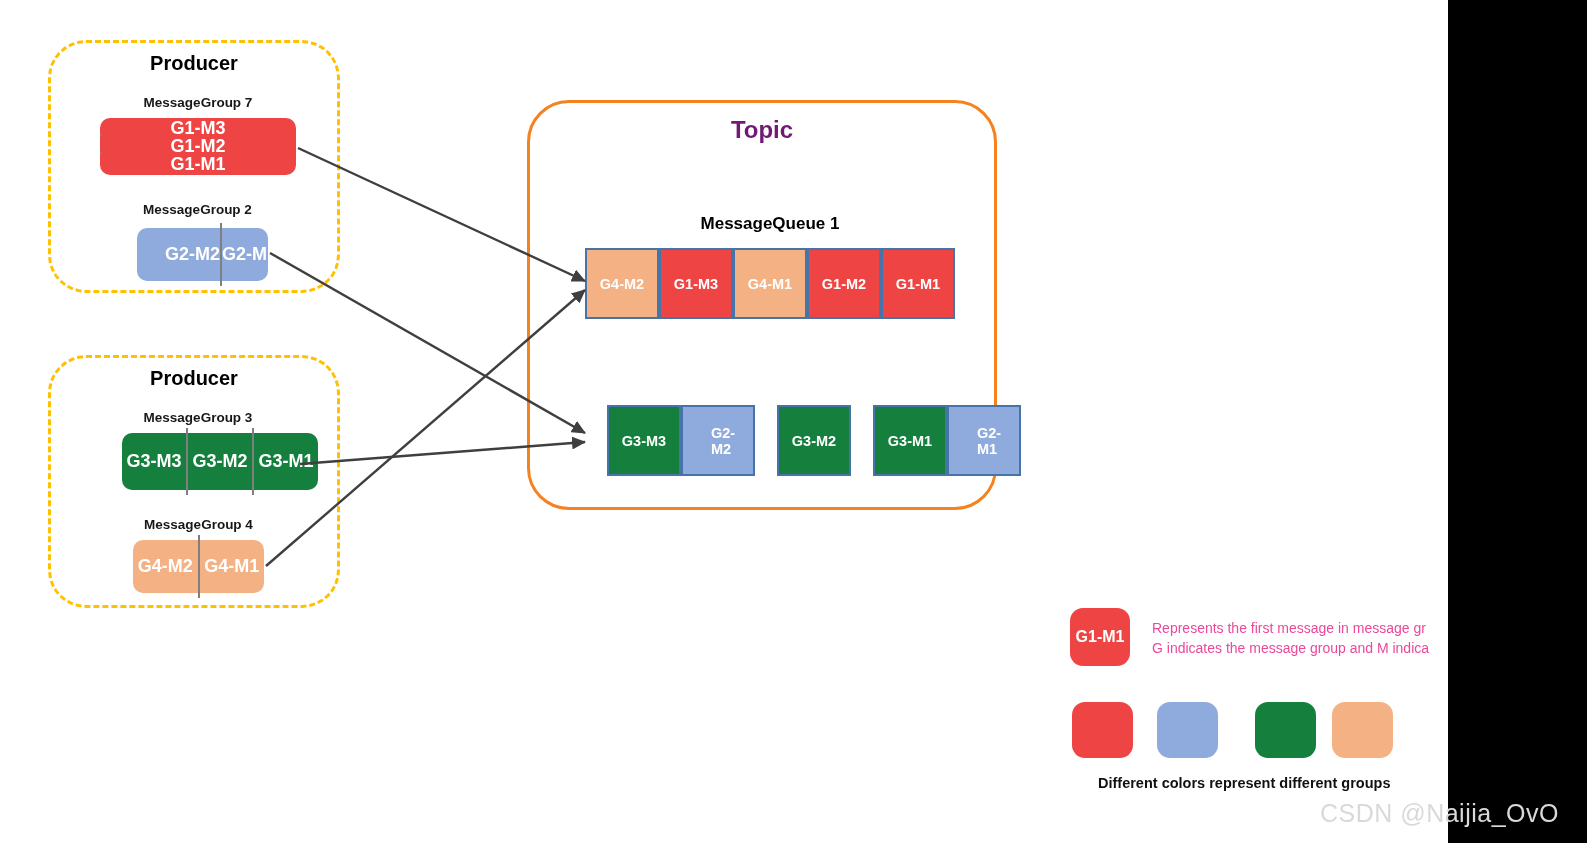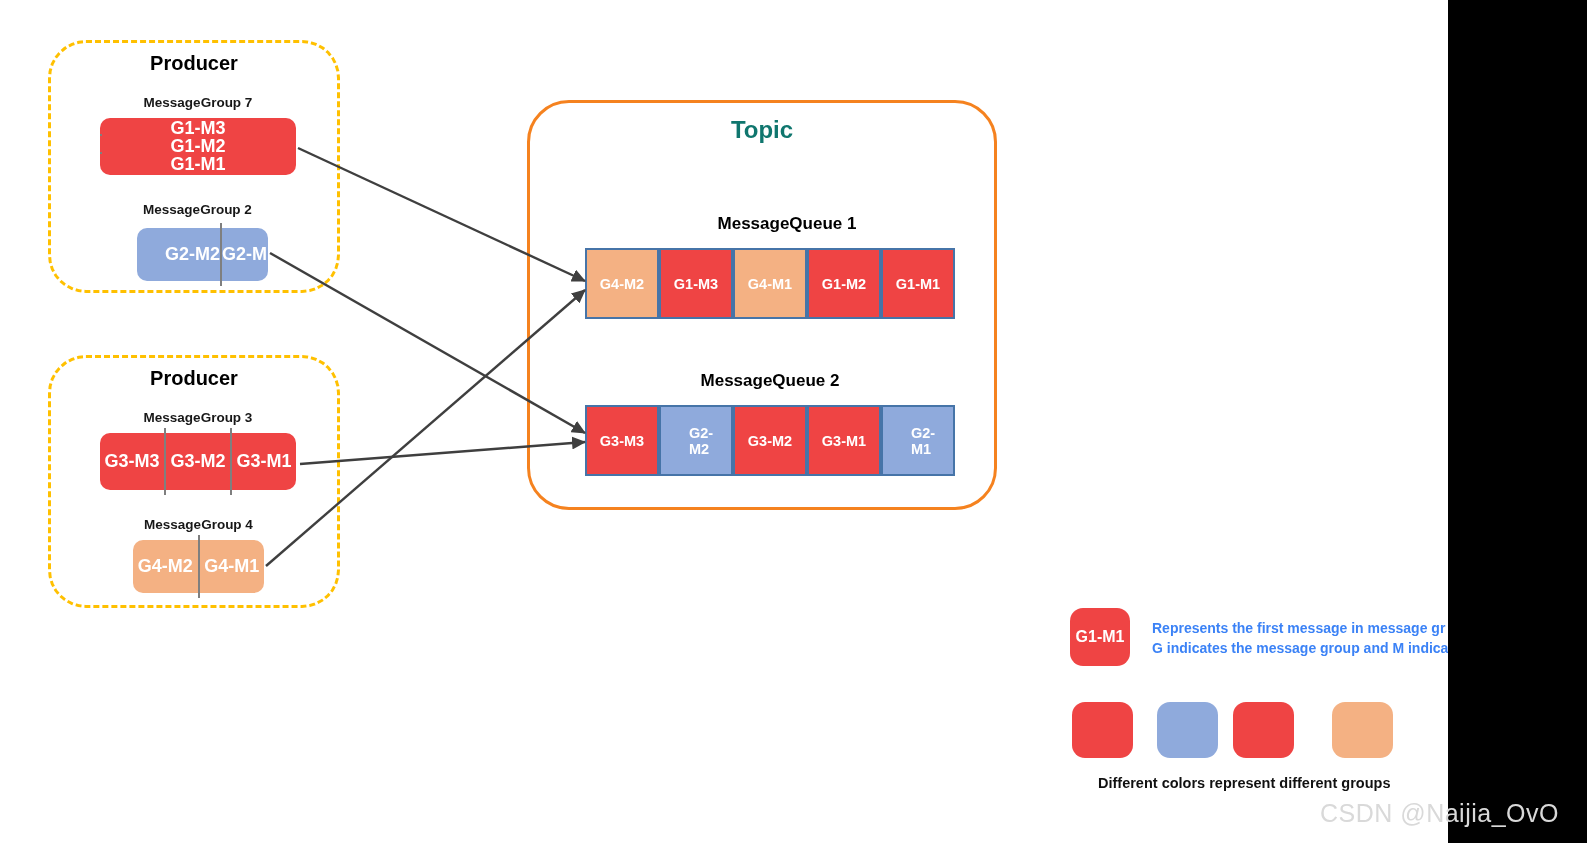--- a/index.html
+++ b/index.html
@@ -7,21 +7,21 @@
   body { font-family:"Liberation Sans", sans-serif; }
   .canvas {
     position:relative; width:1587px; height:843px;
     background:#ffffff; overflow:hidden;
   }
   .abs { position:absolute; }
 
   
   .c-green  { background:#ef4444;flex-direction:column; }
   .c-blue   { background:#8FAADC;padding-left:28px; }
-  .c-yellow { background:#ef4444; }
+  .c-yellow { background:#15803d;margin-left:22px; }
   .c-orange { background:#F4B183; }
 
   .producer-box {
     position:absolute; width:292px; height:253px;
     border:3px dashed #FFC000; border-radius:38px;
   }
   .producer-title {
     position:absolute; left:0; top:9px; width:100%;
     text-align:center; font-size:20px; font-weight:600; color:#000;
   }
@@ -41,41 +41,41 @@
     flex:0 0 2px; width:2px; background:#7F7F7F;
     height:calc(100% + 10px); margin-top:-5px;
   }
 
   .topic-box {
     position:absolute; left:527px; top:100px; width:470px; height:410px;
     border:3px solid #F5821F; border-radius:42px;
   }
   .topic-title {
     position:absolute; left:0; top:13px; width:100%;
-    text-align:center; font-size:24px; font-weight:600; color:#0f766e;
+    text-align:center; font-size:24px; font-weight:600; color:#701a75;
   }
   .queue-label {
     position:absolute; width:370px; text-align:center;
     font-size:17px; font-weight:600; color:#000; white-space:nowrap;
   }
   .queue-row { position:absolute; display:flex; }
   .cell {
     width:74px; height:71px; border:2px solid #4674A8;
     display:flex; align-items:center; justify-content:center;
     color:#fff; font-weight:bold; font-size:14.5px;
   }
 
   .legend-sample {
     position:absolute; left:1070px; top:608px; width:60px; height:58px;
     border-radius:13px; display:flex; align-items:center; justify-content:center;
     color:#fff; font-weight:bold; font-size:16px;
   }
   .legend-text {
     position:absolute; left:1152px; top:618px; width:330px;
-    font-size:14px; line-height:20px; color:#3b82f6; white-space:nowrap;font-weight:bold;
+    font-size:14px; line-height:20px; color:#ec4899; white-space:nowrap;
   }
   .swatch {
     position:absolute; top:702px; width:61px; height:56px; border-radius:13px;
   }
   .legend-caption {
     position:absolute; left:1098px; top:775px; width:312px; text-align:left;
     font-size:14.5px; font-weight:600; color:#111; white-space:nowrap;
   }
 
   .side-bar {
@@ -138,30 +138,29 @@
   <div class="msg-box c-orange" style="left:133px; top:540px; width:131px; height:53px;">
     <div class="seg">G4-M2</div>
     <div class="divider"></div>
     <div class="seg">G4-M1</div>
   </div>
 
   <div class="topic-box">
     <div class="topic-title">Topic</div>
   </div>
 
-  <div class="queue-label" style="left:602px; top:214px;">MessageQueue 1</div>
+  <div class="queue-label" style="left:585px; top:214px;">MessageQueue 1</div>
   <div class="queue-row" style="left:585px; top:248px;">
     <div class="cell c-orange">G4-M2</div>
     <div class="cell c-green">G1-M3</div>
     <div class="cell c-orange">G4-M1</div>
     <div class="cell c-green">G1-M2</div>
     <div class="cell c-green">G1-M1</div>
   </div>
 
-  <div class="queue-label" style="left:585px; top:371px;">MessageQueue 2</div>
   <div class="queue-row" style="left:585px; top:405px;">
     <div class="cell c-yellow">G3-M3</div>
     <div class="cell c-blue">G2-M2</div>
     <div class="cell c-yellow">G3-M2</div>
     <div class="cell c-yellow">G3-M1</div>
     <div class="cell c-blue">G2-M1</div>
   </div>
 
   <div class="legend-sample c-green">G1-M1</div>
   <div class="legend-text">

